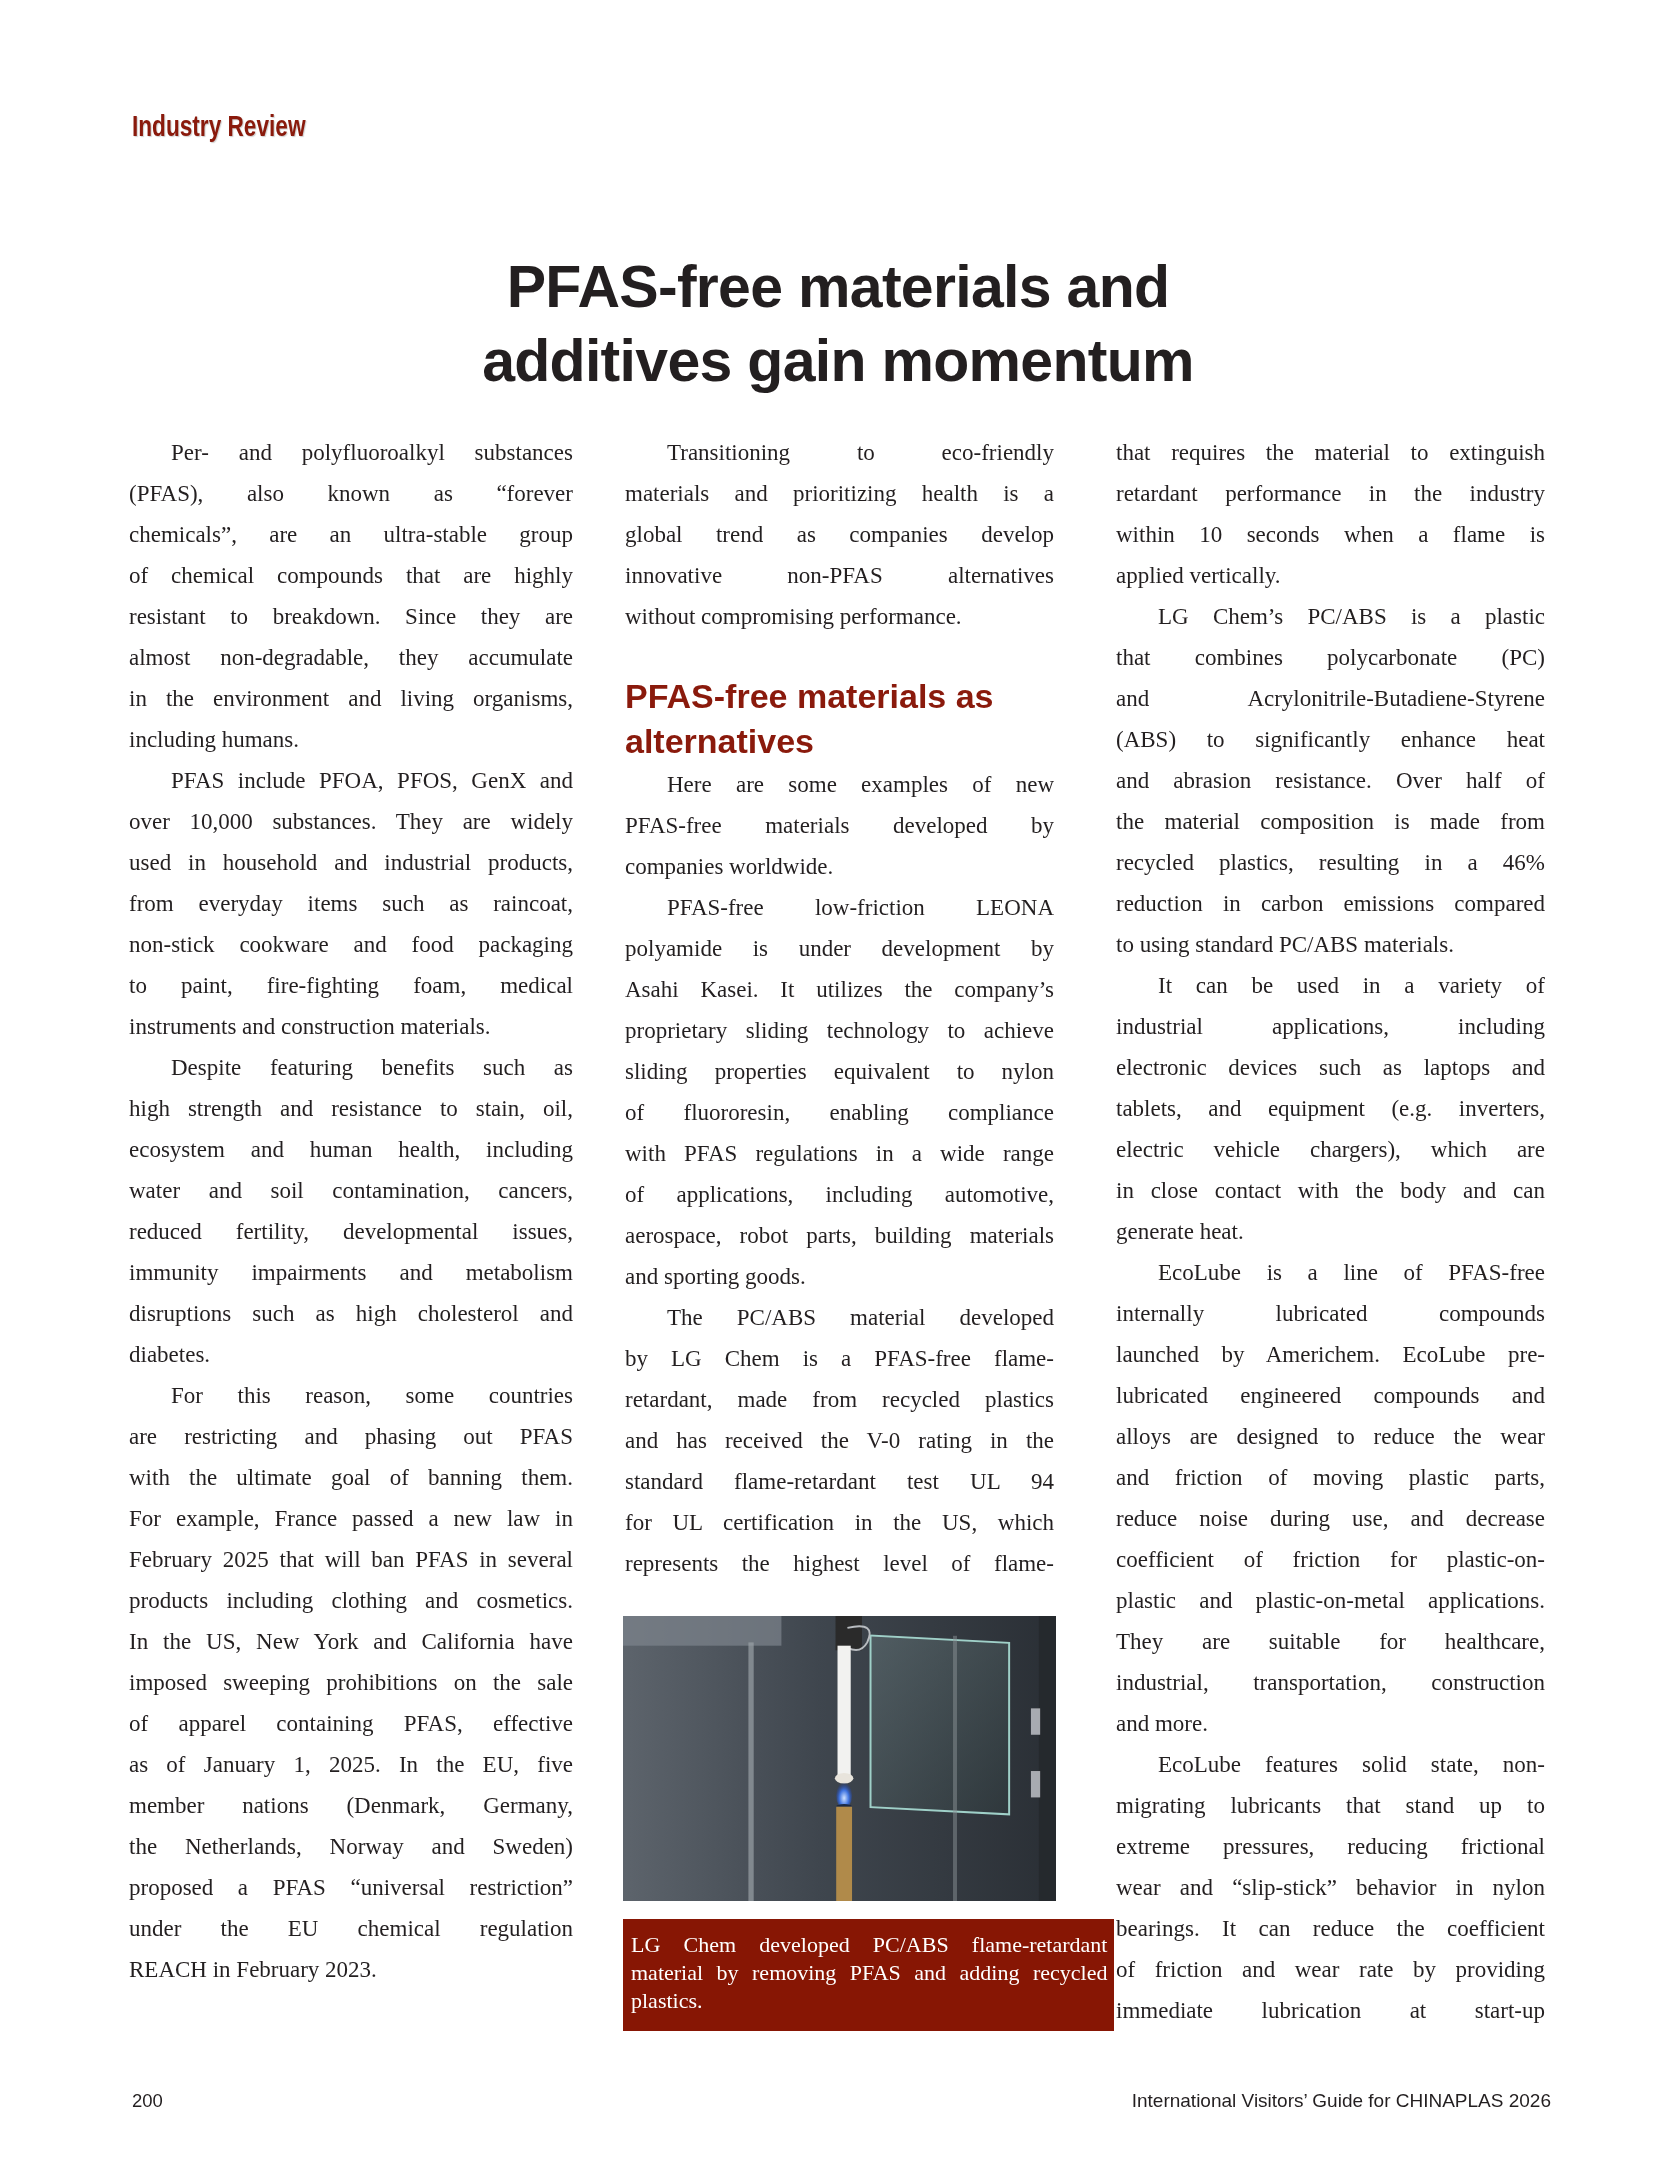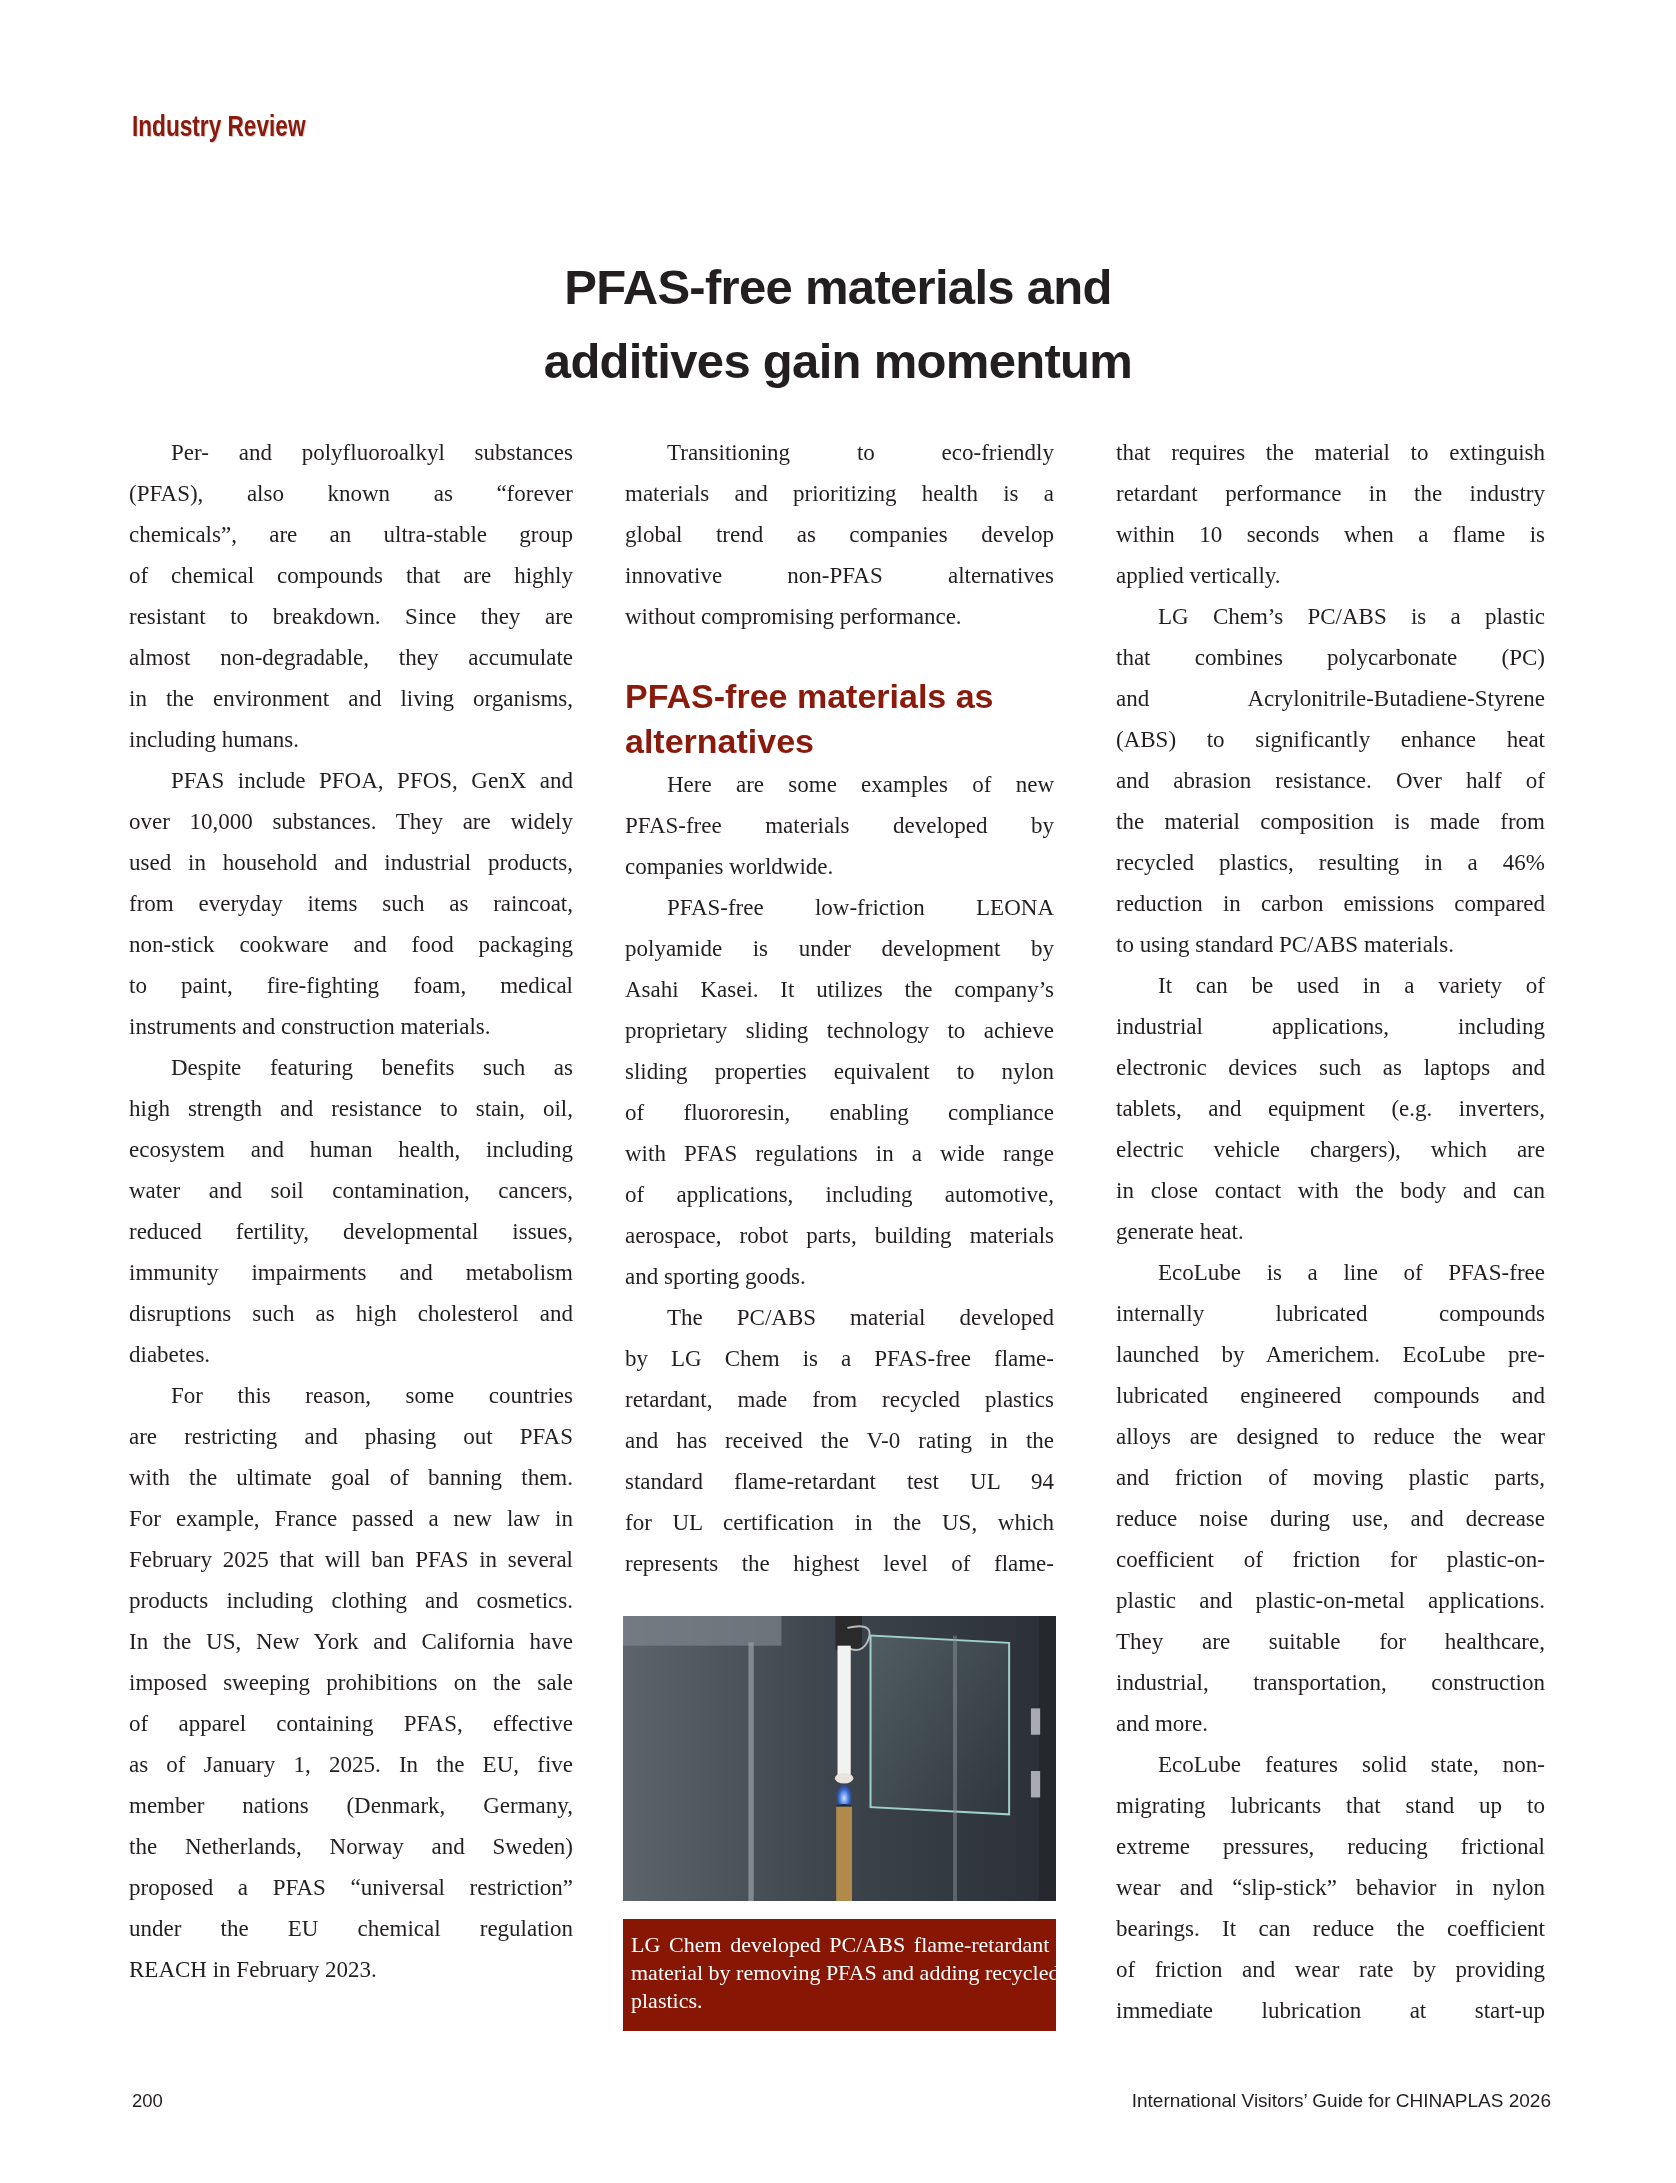--- a/index.html
+++ b/index.html
@@ -1,31 +1,31 @@
 <!DOCTYPE html>
 <html style="font-size:10.6px"><head>
 <meta charset="utf-8">
 <style>
   html, body { margin: 0; padding: 0; background: #ffffff; }
   body { width: 1676px; height: 2183px; position: relative; overflow: hidden; color: #231f20; }
   .section-label { position: absolute; left: 132px; top: 110px; font-family: "Liberation Sans", sans-serif; font-weight: bold; font-size: 29px; color: #8a1a0c; transform: scaleX(0.78); transform-origin: left top; letter-spacing: 0px; text-shadow: 1.3px 1.3px 1.3px #cfcfcf; }
-  .title { position: absolute; left: 0; width: 1676px; top: 250px; text-align: center; font-family: "Liberation Sans", sans-serif; font-weight: bold; font-size: 49px; line-height: 74px; color: #231f20; letter-spacing: -0.7px; }
+  .title { position: absolute; left: 0; width: 1676px; top: 250px; text-align: center; font-family: "Liberation Sans", sans-serif; font-weight: bold; font-size: 59px; line-height: 74px; color: #231f20; letter-spacing: -0.7px; }
   .title span { display: block; }
   .col { position: absolute; top: 432px; font-family: "Liberation Serif", serif; font-size: 23px; line-height: 41px; color: #231f20; }
   .col p { margin: 0; text-align: justify; text-align-last: left; }
   .col p .ln { display: block; text-align: justify; text-align-last: justify; white-space: nowrap; }
   .col p .ln.last { text-align-last: left; }
   .col p .ln.indent { text-indent: 42px; }
   .col1 { left: 129px; width: 444px; }
   .col2 { left: 625px; width: 429px; }
   .col3 { left: 1116px; width: 429px; }
   .subhead { font-family: "Liberation Sans", sans-serif; font-size: 34px; line-height: 45px; color: #8a1a0c; margin: 37px 0 0 0; }
   .photo { position: absolute; left: 623px; top: 1616px; width: 433px; height: 285px; overflow: hidden; background: linear-gradient(180deg, #5a6068 0%, #3c4249 45%, #2e3338 100%); }
   .photo svg { width: 100%; height: 100%; display: block; }
-  .caption { position: absolute; left: 623px; top: 1919px; width: 433px; height: 112px; background: #871604; box-sizing: border-box; padding: 12px 6.6px 0 8px; font-family: "Liberation Serif", serif; font-size: 22px; line-height: 28px; color: #ffffff; transform-origin: left top; }
+  .caption { position: absolute; left: 623px; top: 1919px; width: 491px; height: 112px; background: #871604; box-sizing: border-box; padding: 12px 6.6px 0 8px; font-family: "Liberation Serif", serif; font-size: 22px; line-height: 28px; color: #ffffff; transform-origin: left top; }
   .caption .ln { display: block; white-space: nowrap; text-align: justify; text-align-last: justify; }
   .caption .ln.last { text-align-last: left; }
   .page-number { position: absolute; left: 132px; top: 2090px; font-family: "Liberation Sans", sans-serif; font-size: 18.5px; color: #231f20; }
   .footer-pub { position: absolute; right: 125px; top: 2090px; font-family: "Liberation Sans", sans-serif; font-size: 19px; color: #231f20; }
 </style>
 </head>
 <body>
 
 <div class="section-label">Industry Review</div>
 

